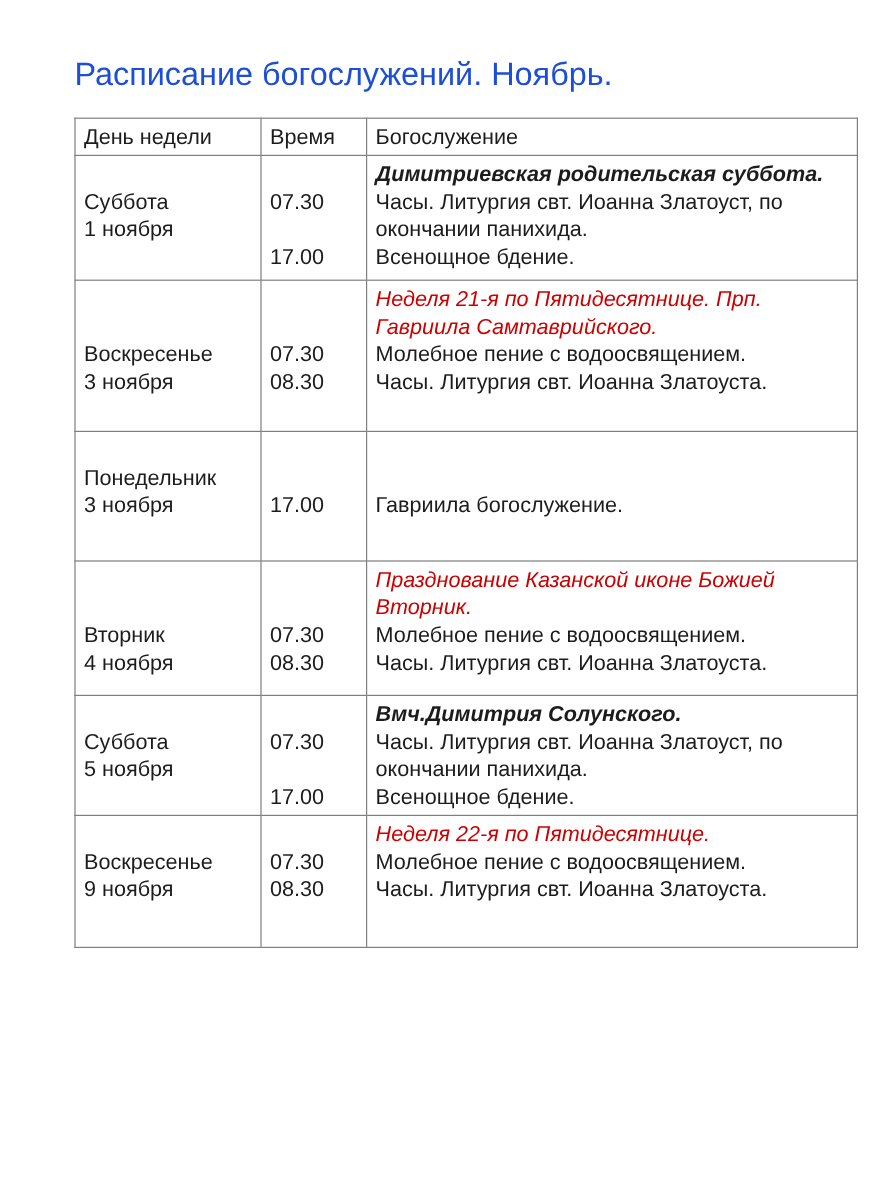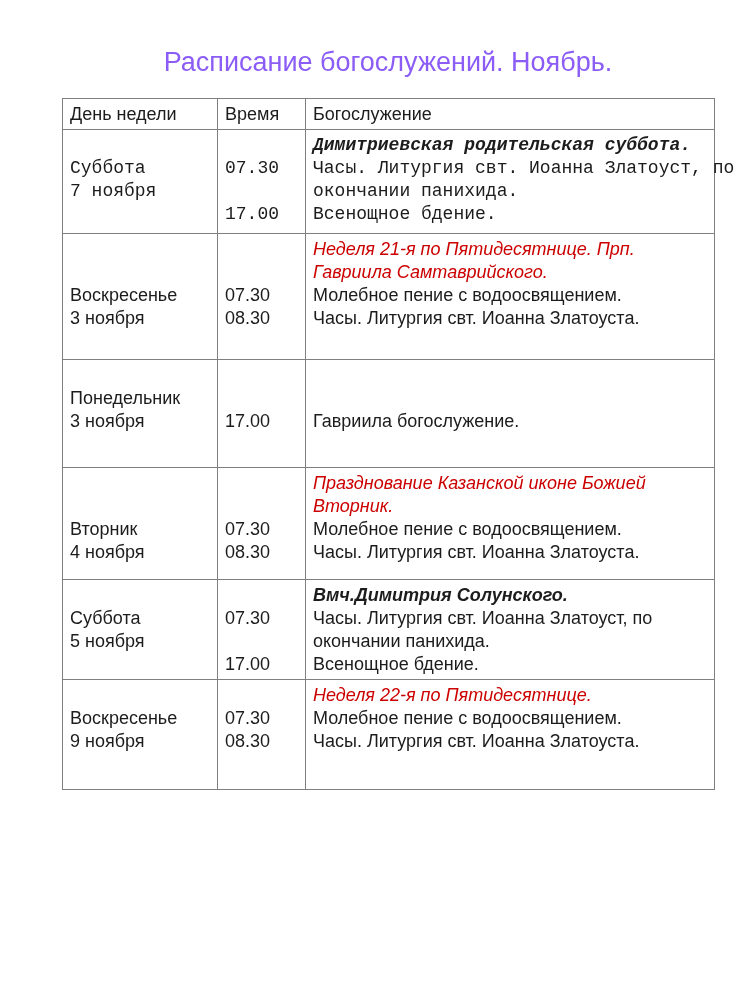--- a/index.html
+++ b/index.html
@@ -19,22 +19,22 @@
   .page {
     box-sizing: border-box;
     width: 740px;
     padding: 44px 26px 0 62px;
   }
   .doc-title {
     margin: 0 0 18px 0;
     font-size: 27px;
     font-weight: 400;
     line-height: 36px;
-    text-align: center;
-    color: #8b5cf6;
+    text-align: left;
+    color: #1d4ed8;
     white-space: nowrap;
   }
   table.schedule {
     border-collapse: collapse;
     table-layout: fixed;
     width: 652px;
   }
   col.c-day  { width: 155px; }
   col.c-time { width: 88px; }
   col.c-serv { width: 409px; }
@@ -58,21 +58,21 @@
   }
   .feast-red {
     color: var(--feast-red);
     font-weight: 400;
     font-style: italic;
   }
   .feast-black {
     font-weight: 700;
     font-style: italic;
   }
-  tbody tr:nth-child(1) > td { height: 96px; font-family: Liberation Mono, monospace; }
+  tbody tr:nth-child(1) > td { height: 96px; }
   tbody tr:nth-child(2) > td { height: 118px; }
   tbody tr:nth-child(3) > td { height: 100px; }
   tbody tr:nth-child(4) > td { height: 104px; }
   tbody tr:nth-child(5) > td { height: 84px; }
   tbody tr:nth-child(6) > td { height: 102px; }
   tbody tr:nth-child(7) > td { height: 96px; }
 </style>
 </head>
 <body style="--feast-red: #cc0000; --border-col: #7f7f7f;">
 
@@ -90,21 +90,21 @@
         <th>День недели</th>
         <th>Время</th>
         <th>Богослужение</th>
       </tr>
     </thead>
     <tbody id="schedule-body">
         <tr>
           <td>
             <div class="line">&nbsp;</div>
             <div class="line">Суббота</div>
-            <div class="line">7 ноября</div>
+            <div class="line">1 ноября</div>
             <div class="line">&nbsp;</div>
           </td>
           <td>
             <div class="line">&nbsp;</div>
             <div class="line">07.30</div>
             <div class="line">&nbsp;</div>
             <div class="line">17.00</div>
           </td>
           <td>
             <div class="line feast-black">Димитриевская родительская суббота.</div>

